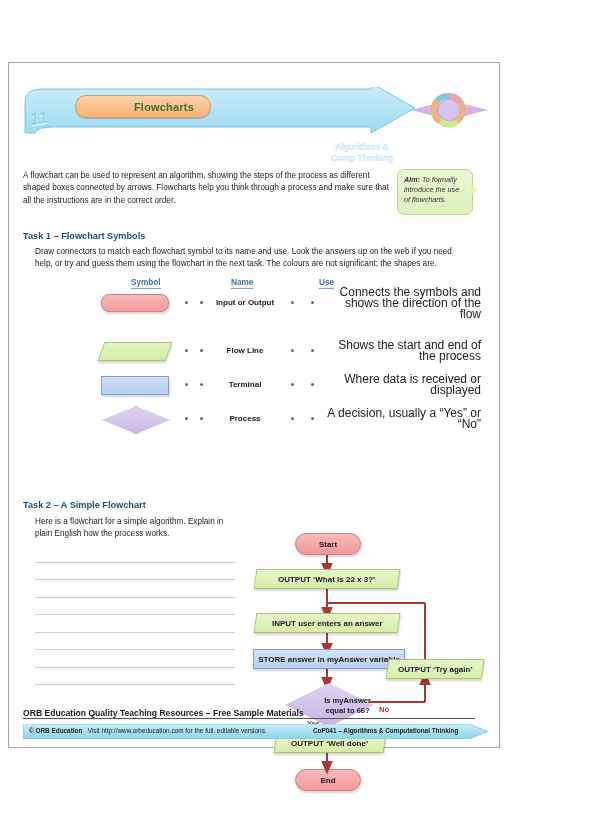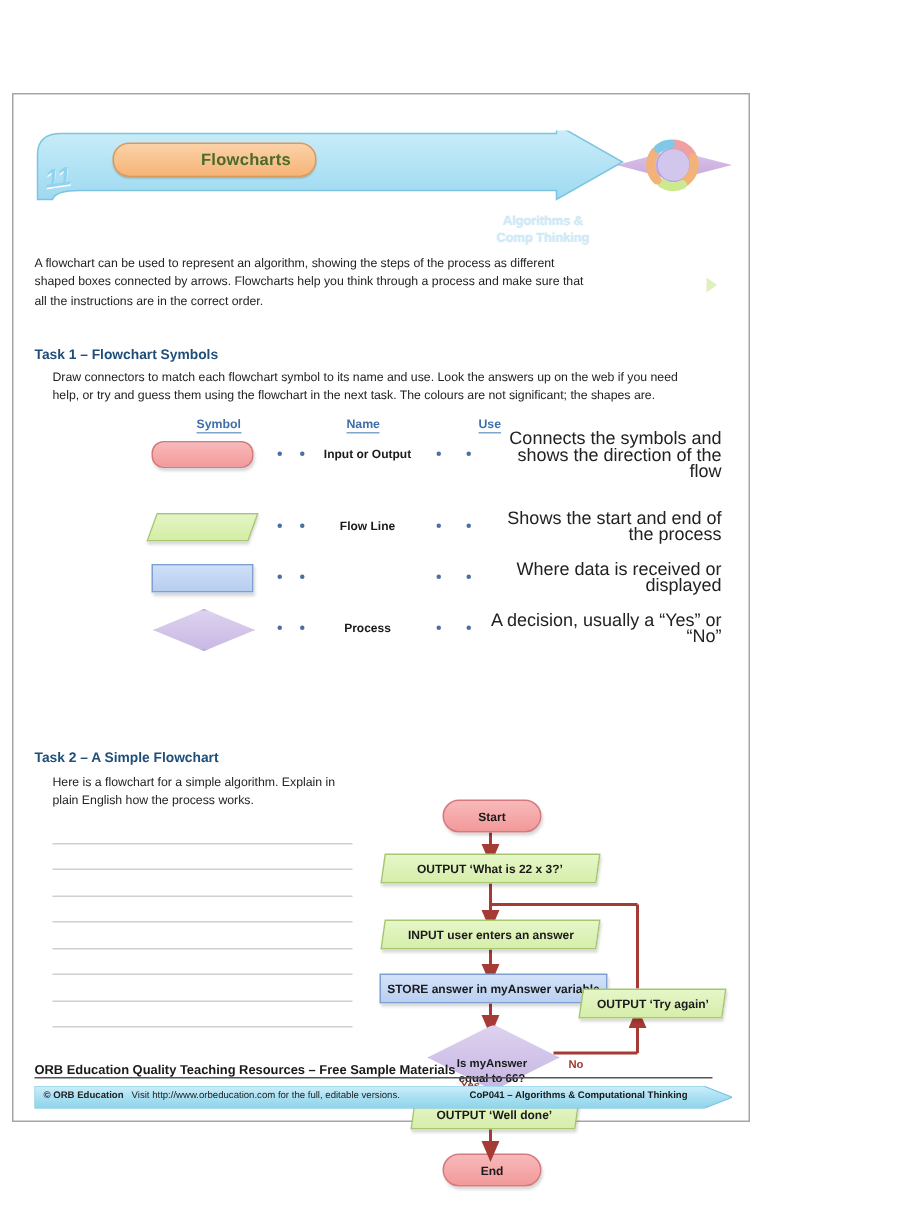--- a/index.html
+++ b/index.html
@@ -315,22 +315,22 @@
   }
   .fc-decision-wrap { position: absolute; }
   .fc-decision-shape {
     position: absolute; left: 0; top: 0; width: 100%; height: 100%;
     background: linear-gradient(to bottom, #ddd2ef, #c7b6e3);
     border: 1px solid #a894cc;
     clip-path: polygon(50% 0, 100% 50%, 50% 100%, 0 50%);
     filter: drop-shadow(1px 2px 1px rgba(0,0,0,.18));
   }
   .fc-decision-text {
-    position: absolute; left: 0; top: 10px; width: 100%; height: 100%;
-    display: flex; align-items: center; justify-content: center;
+    position: absolute; left: 0; top: 2px; width: 100%; height: 100%;
+    display: flex; align-items: center; justify-content: flex-end;
     text-align: center; font-size: 7.6px; font-weight: bold;
     color: #1a1a1a; line-height: 10px;
   }
   .fc-label {
     position: absolute;
     font-size: 7.5px;
     font-weight: bold;
     color: #a63a34;
   }
   #fc-lines { position: absolute; left: 0; top: 0; }
@@ -411,20 +411,21 @@
       <path d="M 51 18 A 14 14 0 0 1 46 34" fill="none" stroke="#f3b277" stroke-width="6" stroke-linecap="round"></path>
       <path d="M 44 36 A 14 14 0 0 1 30 35" fill="none" stroke="#cde98f" stroke-width="6" stroke-linecap="round"></path>
       <path d="M 27 33 A 14 14 0 0 1 26 14" fill="none" stroke="#f3b277" stroke-width="6" stroke-linecap="round"></path>
       <path d="M 28 12 A 14 14 0 0 1 36 9" fill="none" stroke="#7fc8e8" stroke-width="6" stroke-linecap="round"></path>
     </svg>
   </div>
 
   <div id="intro-paragraph">A flowchart can be used to represent an algorithm, showing the steps of the process as different shaped boxes connected by arrows.  Flowcharts help you think through a process and make sure that all the instructions are in the correct order.</div>
 
   <div id="aim-callout">
+    <div class="bubble"><b>Aim:</b><span> To formally introduce the use of flowcharts.</span></div>
     <div class="tail"></div>
   </div>
 
   <div id="task1-heading" class="task-heading">Task 1 – Flowchart Symbols</div>
   <div id="task1-instructions">Draw connectors to match each flowchart symbol to its name and use.  Look the answers up on the web if you need help, or try and guess them using the flowchart in the next task.  The colours are not significant; the shapes are.</div>
 
   <div id="matching-table">
     <div id="hdr-symbol" class="col-header">Symbol</div>
     <div id="hdr-name" class="col-header">Name</div>
     <div id="hdr-use" class="col-header">Use</div>
@@ -452,20 +453,21 @@
       <div class="dot dot-d"></div>
       <div class="use-cell">Shows the start and end of the process</div>
     </div>
 
     <div class="match-row" style="top:90px">
       <div class="shape-cell">
         <div class="shp-rect"></div>
       </div>
       <div class="dot dot-a"></div>
       <div class="dot dot-b"></div>
+      <div class="name-cell">Terminal</div>
       <div class="dot dot-c"></div>
       <div class="dot dot-d"></div>
       <div class="use-cell">Where data is received or displayed</div>
     </div>
 
     <div class="match-row" style="top:124px">
       <div class="shape-cell">
         <div class="shp-diamond-wrap">
           <div class="shp-diamond"></div>
         </div>

